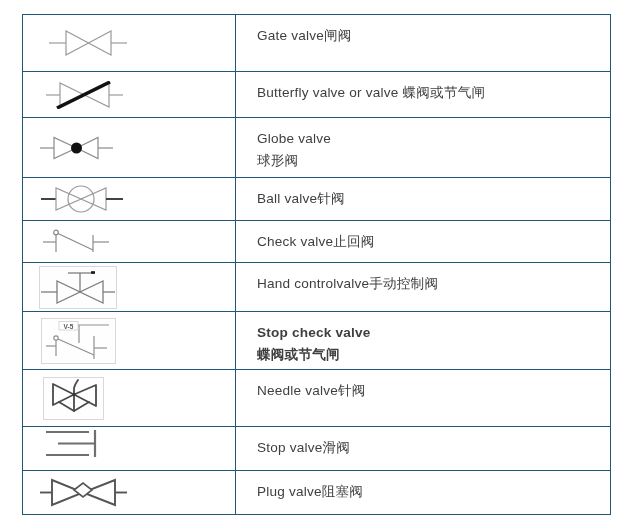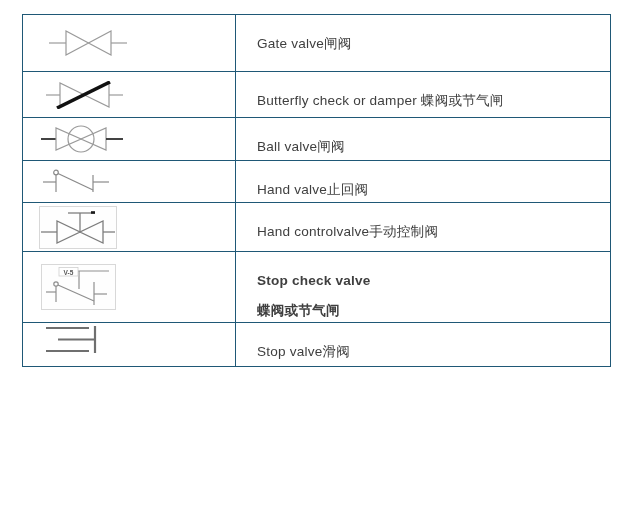--- a/index.html
+++ b/index.html
@@ -29,21 +29,21 @@
     padding:0;
   }
   td.label-cell {
     vertical-align:top;
     padding:10px 16px 0 21px;
     font-size:13.6px;
     line-height:22px;
     color:#3f3f3f;
     letter-spacing:0.2px;
   }
-  .label-line { display:block;margin-top:8px; }
+  .label-line { display:block; }
   svg.sym { display:block; }
   .img-box {
     display:inline-block;
     border:1px solid #d8d8d8;
     background:#fefefe;
     vertical-align:middle;
     line-height:0;
     padding:1px;
   }
   .ml26{margin-left:26px;} .ml23{margin-left:23px;} .ml20{margin-left:20px;}
@@ -75,53 +75,68 @@
       <td class="sym-cell">
         <svg class="sym ml23" width="77" height="28" viewBox="0 0 77 28" fill="none" stroke="#9a9a9a" stroke-width="1.2">
           <line x1="0" y1="14" x2="14" y2="14"></line>
           <path d="M14,2 L14,26 L38.5,14 Z"></path>
           <path d="M63,2 L63,26 L38.5,14 Z"></path>
           <line x1="63" y1="14" x2="77" y2="14"></line>
           <line x1="11" y1="27" x2="64" y2="1" stroke="#111111" stroke-width="3.6"></line>
         </svg>
       </td>
       <td class="label-cell">
-        <span class="label-line">Butterfly check or damper 蝶阀或节气闸</span>
-      </td>
-    </tr>
-
+        <span class="label-line">Butterfly valve or valve 蝶阀或节气闸</span>
+      </td>
+    </tr>
+
+    <tr style="height:60px;">
+      <td class="sym-cell">
+        <svg class="sym ml17" width="73" height="24" viewBox="0 0 73 24" fill="none" stroke="#8a8a8a" stroke-width="1.2">
+          <line x1="0" y1="12" x2="14" y2="12"></line>
+          <path d="M14,1.5 L14,22.5 L36.5,12 Z"></path>
+          <path d="M58,1.5 L58,22.5 L36.5,12 Z"></path>
+          <circle cx="36.5" cy="12" r="5.5" fill="#111111" stroke="none"></circle>
+          <line x1="58" y1="12" x2="73" y2="12"></line>
+        </svg>
+      </td>
+      <td class="label-cell">
+        <span class="label-line">Globe valve</span>
+        <span class="label-line">球形阀</span>
+      </td>
+    </tr>
 
     <tr style="height:43px;">
       <td class="sym-cell">
         <svg class="sym ml18" width="82" height="28" viewBox="0 0 82 28" fill="none" stroke="#9a9a9a" stroke-width="1.2">
           <line x1="0" y1="14" x2="15" y2="14" stroke="#2e2e2e" stroke-width="1.8"></line>
           <path d="M15,3 L15,25 L40,14 Z"></path>
           <path d="M65,3 L65,25 L40,14 Z"></path>
           <circle cx="40" cy="14" r="13"></circle>
           <line x1="65" y1="14" x2="82" y2="14" stroke="#2e2e2e" stroke-width="1.8"></line>
         </svg>
       </td>
       <td class="label-cell">
-        <span class="label-line">Ball valve闸阀</span>
+        <span class="label-line">Ball valve针阀</span>
       </td>
     </tr>
 
     <tr style="height:42px;">
       <td class="sym-cell">
         <svg class="sym ml20" width="66" height="26" viewBox="0 0 66 26" fill="none" stroke="#8a8a8a" stroke-width="1.2">
           <line x1="0" y1="13" x2="13" y2="13"></line>
           <line x1="13" y1="4" x2="13" y2="23"></line>
           <circle cx="13" cy="3.5" r="2.3" fill="#ffffff"></circle>
           <line x1="15" y1="4.5" x2="50" y2="21"></line>
           <line x1="50" y1="6" x2="50" y2="23"></line>
           <line x1="50" y1="13" x2="66" y2="13"></line>
         </svg>
       </td>
       <td class="label-cell">
-        <span class="label-line">Hand valve止回阀</span>
+        <span class="label-line">Check valve止回阀</span>
       </td>
     </tr>
 
     <tr style="height:49px;padding-left:21px;">
       <td class="sym-cell">
         <span class="img-box ml16">
           <svg class="sym" width="74" height="39" viewBox="0 0 74 39" fill="none" stroke="#7d7d7d" stroke-width="1.3">
             <line x1="0" y1="24" x2="16" y2="24"></line>
             <path d="M16,13 L16,35 L39,24 Z"></path>
             <path d="M62,13 L62,35 L39,24 Z"></path>
@@ -153,31 +168,61 @@
             <line x1="51" y1="28" x2="64" y2="28"></line>
           </svg>
         </span>
       </td>
       <td class="label-cell">
         <span class="label-line">Stop check valve</span>
         <span class="label-line">蝶阀或节气闸</span>
       </td>
     </tr>
 
+    <tr style="height:57px;">
+      <td class="sym-cell">
+        <span class="img-box ml20">
+          <svg class="sym" width="57" height="39" viewBox="0 0 57 39" fill="none" stroke="#4a4a4a" stroke-width="1.8" stroke-linejoin="round" stroke-linecap="round">
+            <path d="M8,5 L8,26 L29,15.5 Z"></path>
+            <path d="M51,6 L51,27 L29,15.5 Z"></path>
+            <path d="M33,1 Q30,5 29,9 L29,32"></path>
+            <path d="M14,23 L29,32 L44,23"></path>
+            <circle cx="29" cy="15.5" r="1.6" fill="#333333" stroke="none"></circle>
+          </svg>
+        </span>
+      </td>
+      <td class="label-cell">
+        <span class="label-line">Needle valve针阀</span>
+      </td>
+    </tr>
 
     <tr style="height:44px;">
       <td class="sym-cell">
         <svg class="sym ml23 nudge-up" width="52" height="31" viewBox="0 0 52 31" fill="none" stroke="#6f6f6f" stroke-width="2.2">
           <line x1="0" y1="4" x2="43" y2="4"></line>
           <line x1="12" y1="15.5" x2="49" y2="15.5"></line>
           <line x1="0" y1="27" x2="43" y2="27"></line>
           <line x1="49" y1="2" x2="49" y2="29"></line>
         </svg>
       </td>
       <td class="label-cell">
         <span class="label-line">Stop valve滑阀</span>
       </td>
     </tr>
 
+    <tr style="height:44px;">
+      <td class="sym-cell">
+        <svg class="sym ml17" width="87" height="29" viewBox="0 0 87 29" fill="none" stroke="#555555" stroke-width="1.9">
+          <line x1="0" y1="14.5" x2="12" y2="14.5"></line>
+          <path d="M12,2 L12,27 L43,14.5 Z"></path>
+          <path d="M75,2 L75,27 L43,14.5 Z"></path>
+          <path d="M34,12 L43,5 L52,12 L43,19 Z" fill="#ffffff" stroke-width="1.6"></path>
+          <line x1="75" y1="14.5" x2="87" y2="14.5"></line>
+        </svg>
+      </td>
+      <td class="label-cell">
+        <span class="label-line">Plug valve阻塞阀</span>
+      </td>
+    </tr>
 
   </tbody>
     </table>
 </div>
 
 </body></html>

